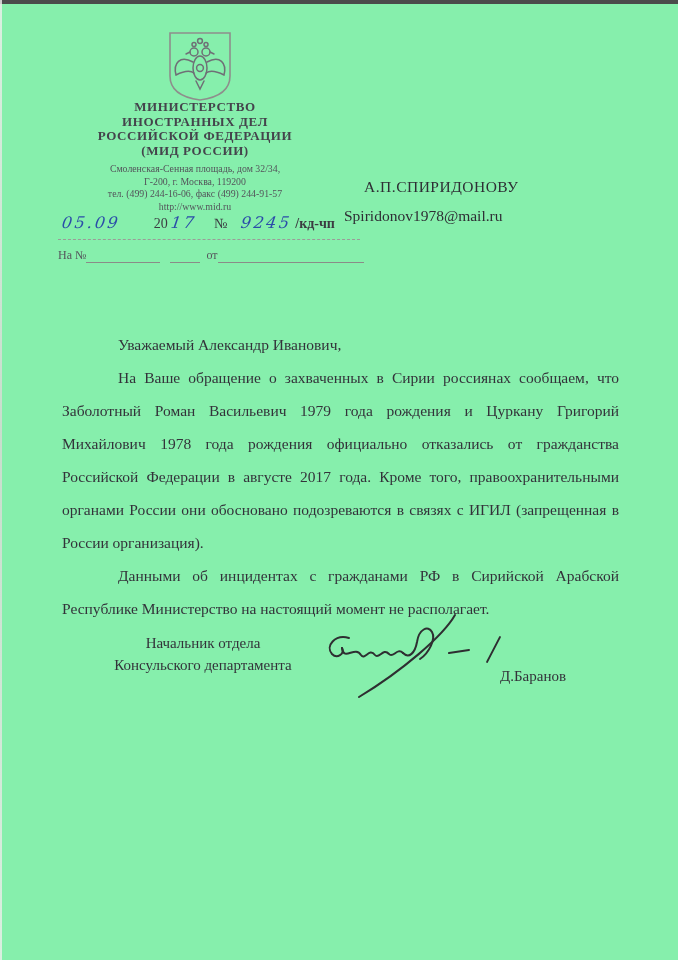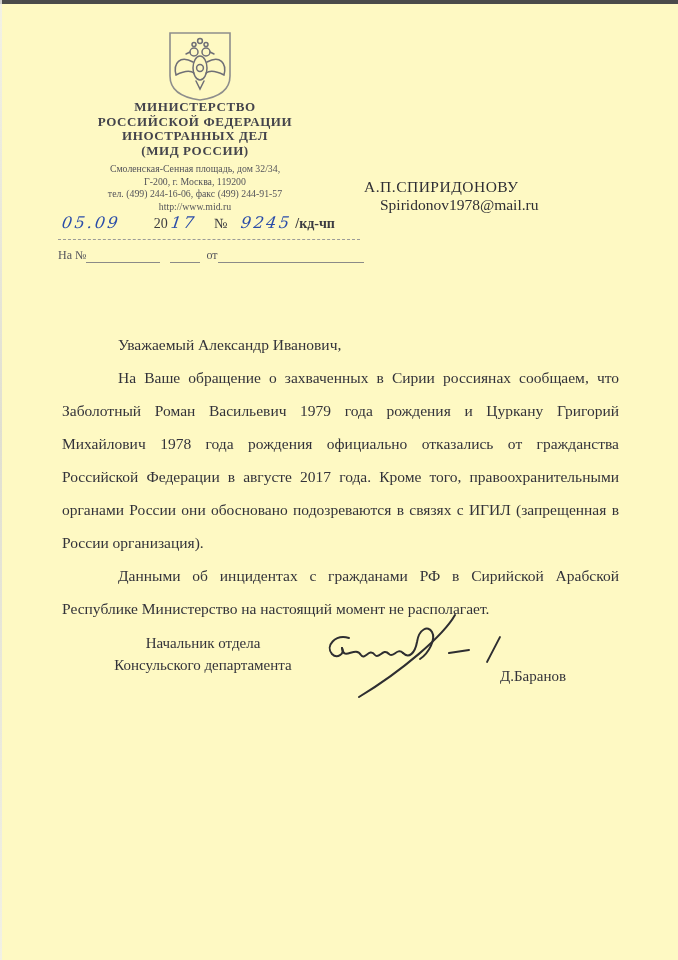--- a/index.html
+++ b/index.html
@@ -1,19 +1,19 @@
 <!DOCTYPE html>
 <html><head>
 <meta charset="utf-8">
 <style>
   html,body{margin:0;padding:0;background:#9a9a9a;}
   .page{
     position:relative;
     width:678px;height:960px;
-    background:#fef9c3;
+    background:#86efac;
     font-family:"Liberation Serif", serif;
     color:#3a3a3f;
     overflow:hidden;
     box-sizing:border-box;
   }
   .top-edge{
     position:absolute;left:0;top:0;width:678px;height:4px;
     background:#4b4b4b;
   }
   .left-edge{
@@ -56,22 +56,22 @@
     position:absolute;left:58px;top:248px;width:320px;
     font-size:12px;color:#55555c;white-space:nowrap;
   }
   .uline{display:inline-block;border-bottom:1px solid #8b8b88;height:13px;vertical-align:bottom;}
   
   .addressee-name{
     position:absolute;left:364px;top:178px;
     font-size:15.5px;letter-spacing:.5px;color:#2e2e34;
   }
   .addressee-email{
-    position:absolute;left:344px;top:196px;
-    font-size:15.5px;color:#2e2e34;margin-left:36px;
+    position:absolute;left:344px;top:207px;
+    font-size:15.5px;color:#2e2e34;
   }
   
   .body-text{
     position:absolute;left:62px;top:328px;width:557px;
     font-size:15.5px;line-height:33px;color:#33333a;
   }
   .body-text p{margin:0;text-indent:56px;}
   .body-text p.just{text-align:justify;}
   
   .sig-title{
@@ -108,22 +108,22 @@
         <circle cx="46" cy="14.5" r="2"></circle>
         <circle cx="40" cy="11" r="2.4"></circle>
         <path d="M36,51 L40,59 L44,51"></path>
         <circle cx="40" cy="38" r="3.4"></circle>
       </g>
     </svg>
   </div>
 
   <div class="ministry">
     <div>МИНИСТЕРСТВО</div>
+    <div>ИНОСТРАННЫХ ДЕЛ</div>
     <div>РОССИЙСКОЙ ФЕДЕРАЦИИ</div>
-    <div>ИНОСТРАННЫХ ДЕЛ</div>
     <div>(МИД РОССИИ)</div>
   </div>
 
   <div class="addr">
     <div>Смоленская-Сенная площадь, дом 32/34,</div>
     <div>Г-200, г. Москва, 119200</div>
     <div>тел. (499) 244-16-06, факс (499) 244-91-57</div>
     <div>http://www.mid.ru</div>
   </div>
 

